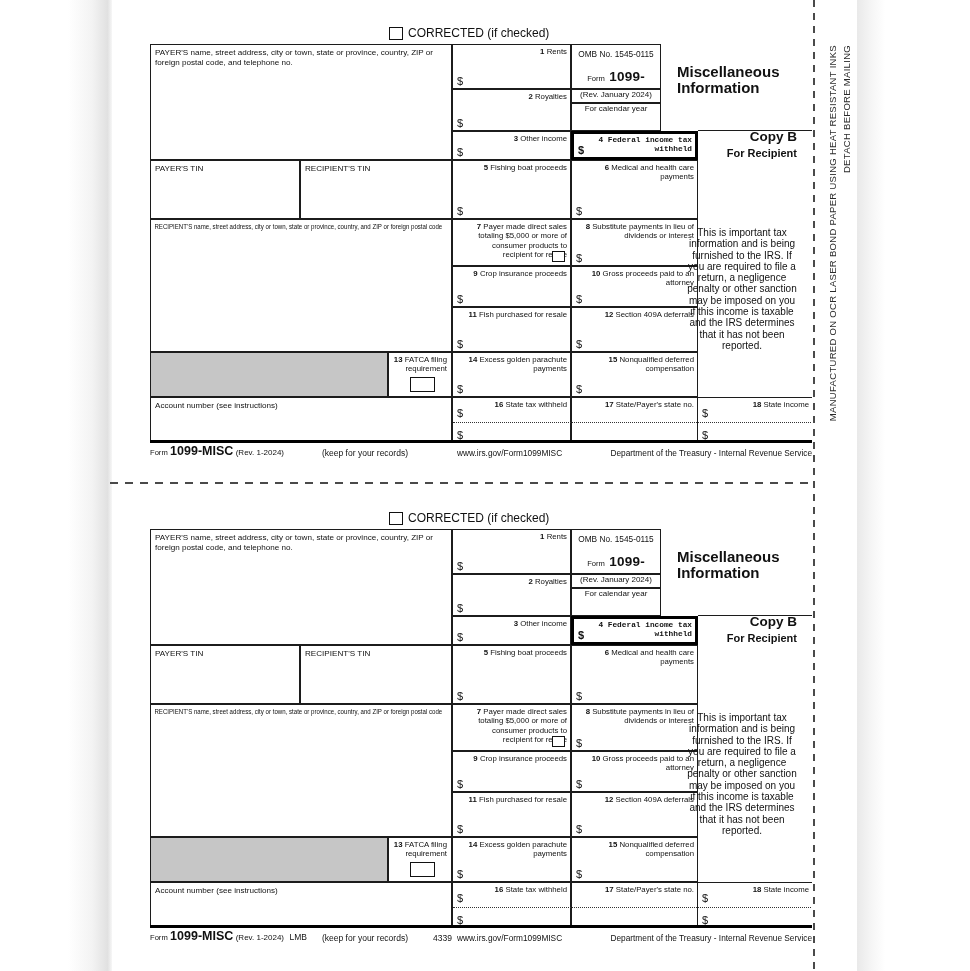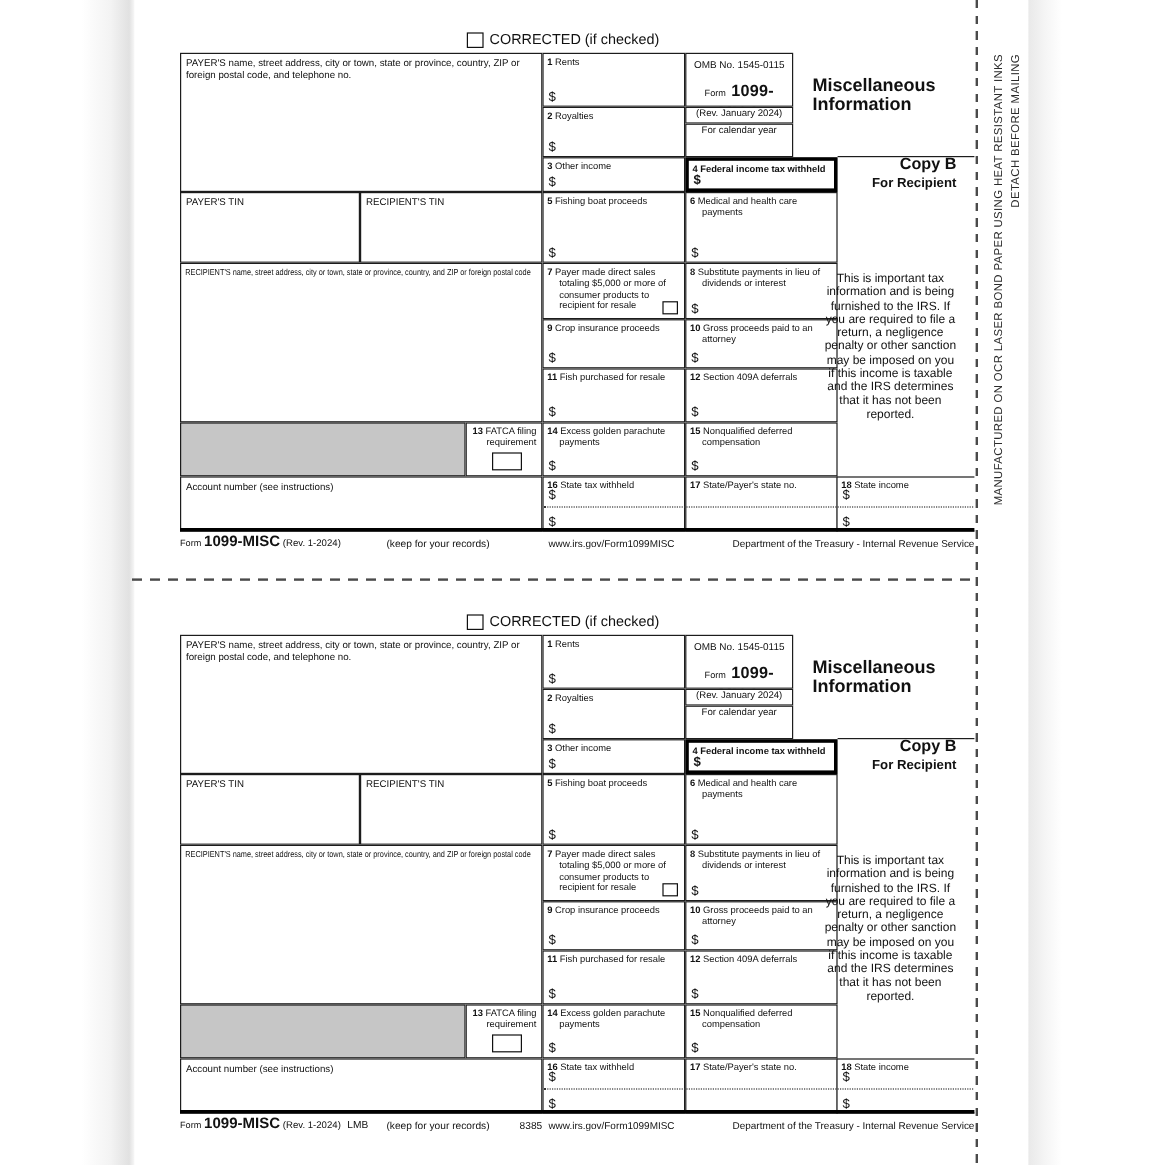--- a/index.html
+++ b/index.html
@@ -20,23 +20,23 @@
   .side-rot { position:absolute; left:826px; top:466px; width:28px; height:0; }
   .side-rot .rot { transform:rotate(-90deg); transform-origin:0 0; width:421px;
                    font-size:9.5px; line-height:13.5px; color:#2a2a2a; letter-spacing:.3px; text-align:right; }
 
   .form-copy { position:absolute; left:0; top:0; width:970px; height:485px; }
 
   .cell { position:absolute; border:1px solid #1c1c1c; background:#ffffff; box-sizing:border-box; }
   .cell.gray { background:#c6c6c6; }
   .cell.bold4 { border:3px solid #000; }
 
-  .lbl { font-size:7.8px; line-height:9.3px; padding:2px 3px 0 13px; text-indent:-10px; }
+  .lbl { font-size:7.8px; line-height:9.3px; padding:2px 3px 0 13px; text-indent:-10px;text-align:right; }
   .lbl .bn { font-weight:bold; }
-  .lbl.b { font-weight:bold; font-size:7.8px; }
+  .lbl.b { font-weight:bold; font-size:7.8px;font-family:Liberation Mono, monospace; }
   .lbl.right { text-align:right; padding:2px 4px 0 4px; text-indent:0; }
   .bigtext { font-size:8.1px; line-height:10px; padding:3px 4px 0 4px; }
   .cond { font-size:7.2px; transform:scaleX(.85); transform-origin:0 0; width:117%;
           padding:2px 0 0 4px; white-space:nowrap; }
   .dollar { position:absolute; left:4px; bottom:1px; font-size:11px; }
   .dollar.bold { font-weight:bold; }
   .dollar.d1 { bottom:23px; }
   .cb { position:absolute; border:1.4px solid #111; background:#fff; box-sizing:border-box; }
 
   .omb-line { font-size:8.3px; text-align:center; padding-top:4px; }
@@ -333,18 +333,18 @@
   <div class="copy-for">For Recipient</div>
   <div class="notice">This is important tax information and is being furnished to the IRS. If you are required to file a return, a negligence penalty or other sanction may be imposed on you if this income is taxable and the IRS determines that it has not been reported.</div>
 
   <div class="ft ft-form">
     <span class="fw">Form</span>
     <span class="fnum">1099-MISC</span>
     <span class="frev">(Rev. 1-2024)</span>
     <span class="flmb">LMB</span>
   </div>
   <div class="ft ft-keep">(keep for your records)</div>
-  <div class="ft ft-code">8385</div>
+  <div class="ft ft-code">4339</div>
   <div class="ft ft-url">www.irs.gov/Form1099MISC</div>
   <div class="ft ft-dept">Department of the Treasury - Internal Revenue Service</div>
 
 </section>
 </div>
 
 </body></html>

